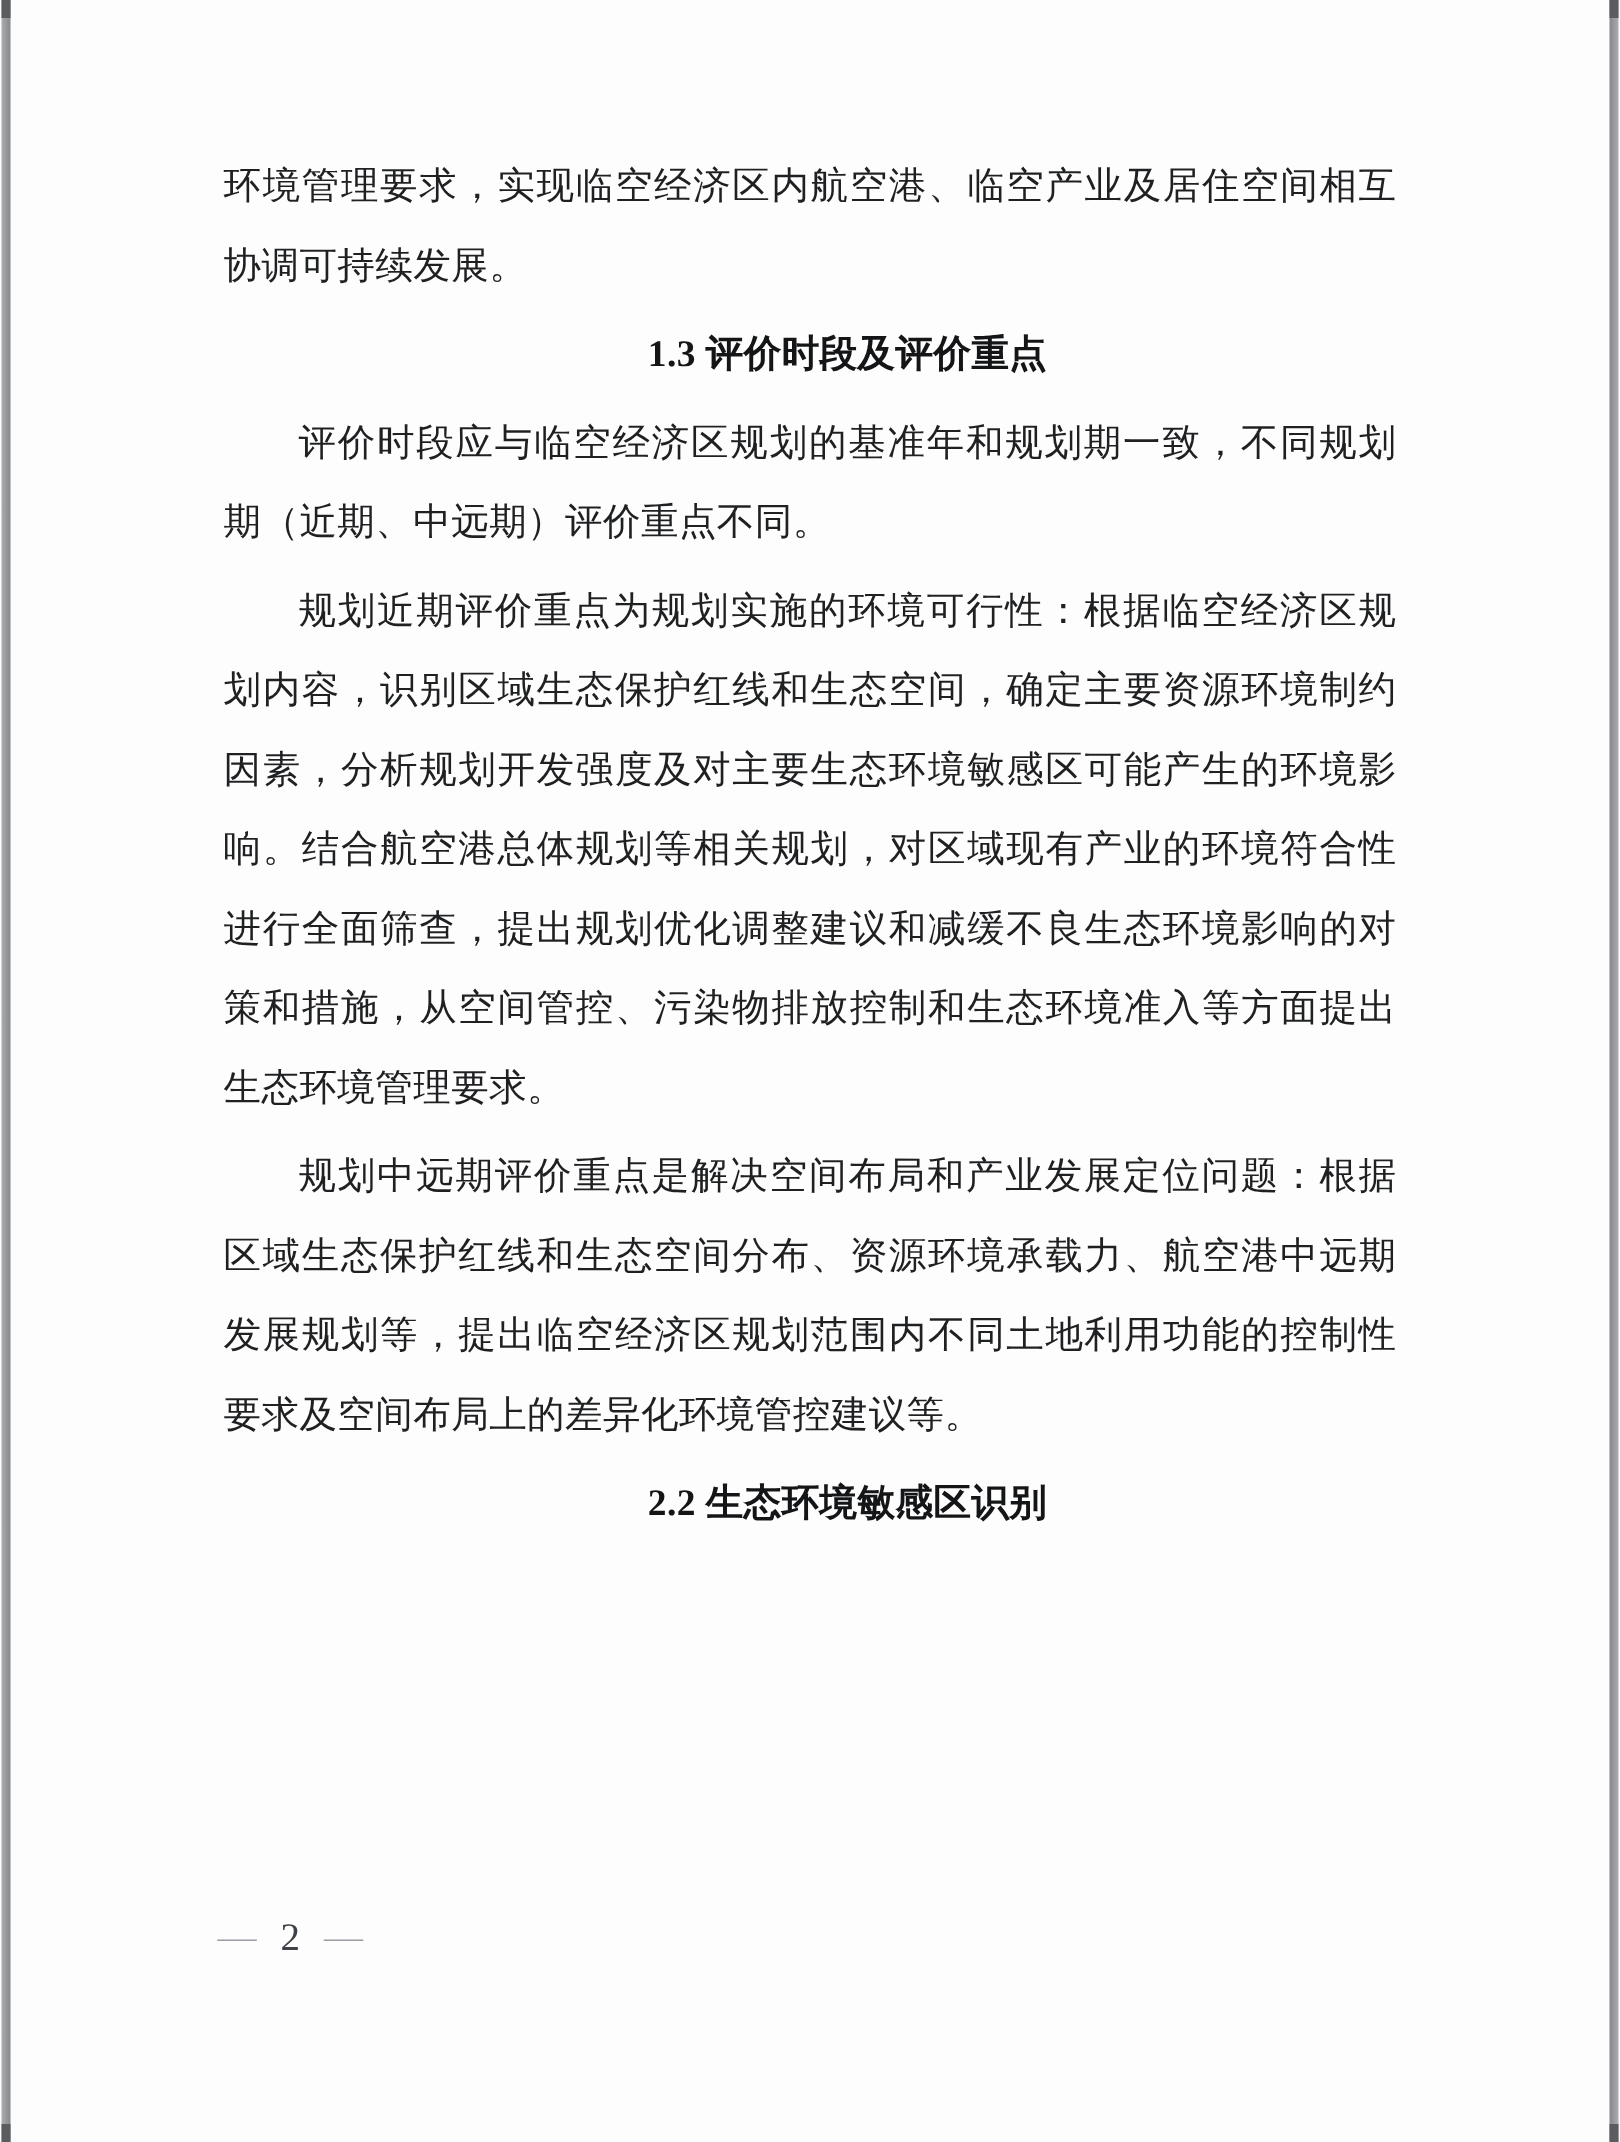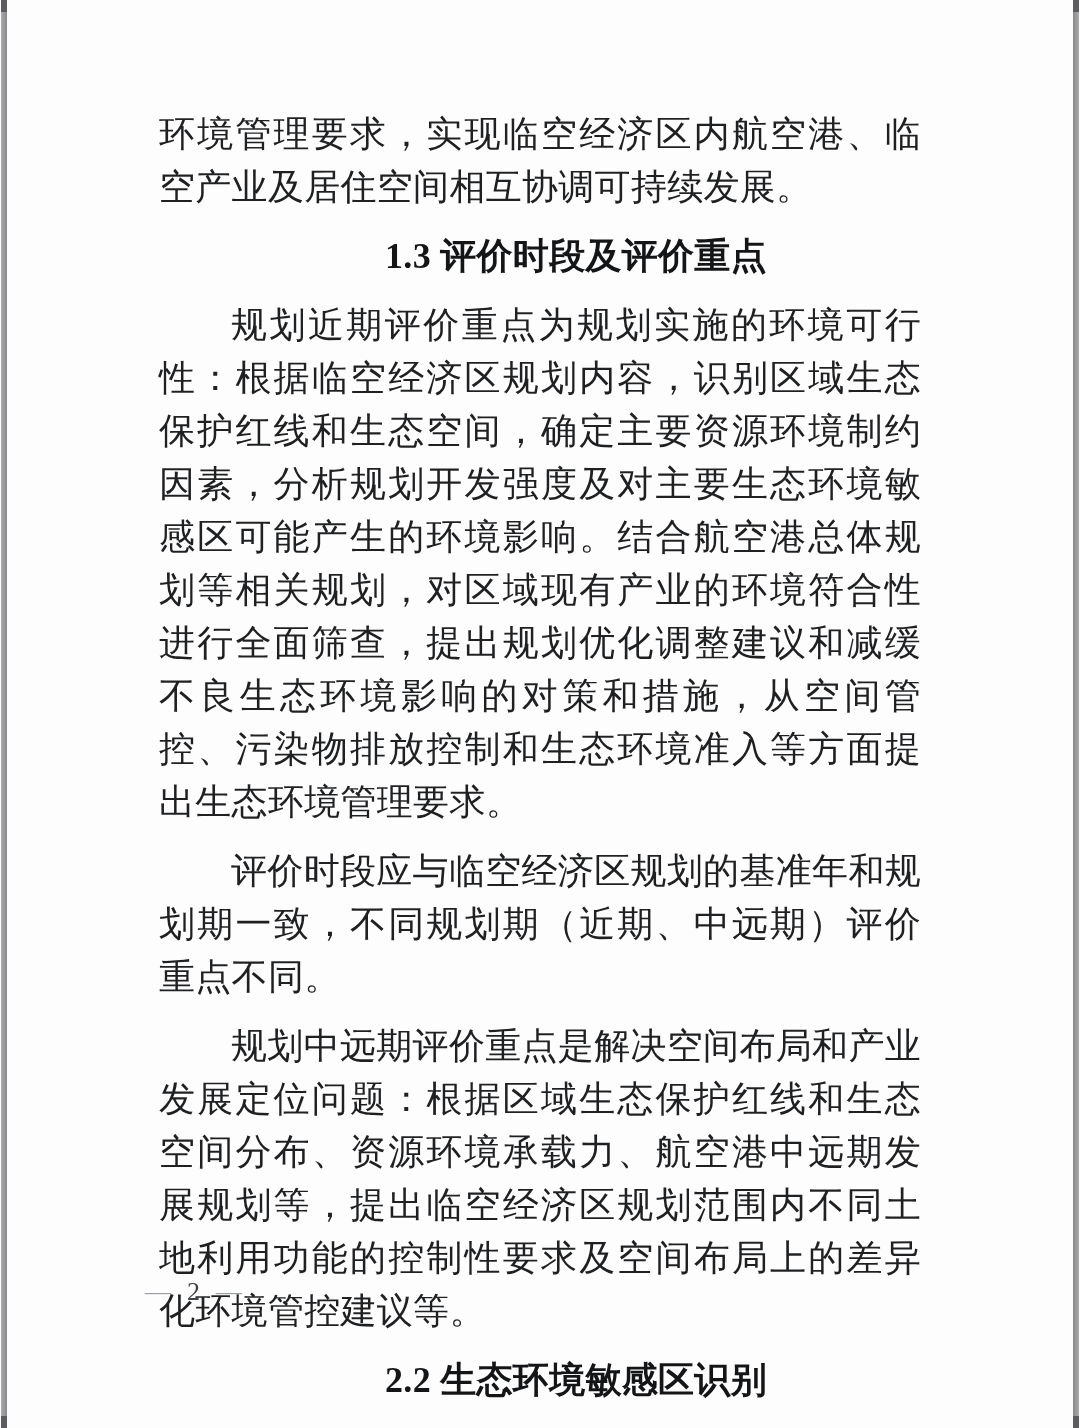--- a/index.html
+++ b/index.html
@@ -47,23 +47,23 @@
     top: 92px;
     width: 794px;
     font-size: 27px;
     line-height: 53px;
     color: #1f2022;
     text-align: justify;
     text-justify: inter-ideograph;
     letter-spacing: 0.3px;
   }
   .content p, .content h3 {
-    margin: 16px;
+    margin: 6px;
     padding: 0;
-    font-size: 36px;
+    font-size: 25px;
     line-height: 53px;
     font-family: Liberation Serif, serif;
   }
   .para-indent { text-indent: 2em; }
   .para-flush { text-indent: 0; }
   .section-heading {
     text-indent: 2em;
     font-weight: bold;
     color: #141517;
     text-align: center;
@@ -92,23 +92,23 @@
 <div class="page">
 
   <div class="edge edge-left"></div>
   <div class="edge edge-right"></div>
 
   <div class="content">
     <p class="para-flush">环境管理要求，实现临空经济区内航空港、临空产业及居住空间相互协调可持续发展。</p>
 
     <h3 class="section-heading">1.3 评价时段及评价重点</h3>
 
+    <p class="para-indent">评价时段应与临空经济区规划的基准年和规划期一致，不同规划期（近期、中远期）评价重点不同。</p>
+
     <p class="para-indent">规划近期评价重点为规划实施的环境可行性：根据临空经济区规划内容，识别区域生态保护红线和生态空间，确定主要资源环境制约因素，分析规划开发强度及对主要生态环境敏感区可能产生的环境影响。结合航空港总体规划等相关规划，对区域现有产业的环境符合性进行全面筛查，提出规划优化调整建议和减缓不良生态环境影响的对策和措施，从空间管控、污染物排放控制和生态环境准入等方面提出生态环境管理要求。</p>
-
-    <p class="para-indent">评价时段应与临空经济区规划的基准年和规划期一致，不同规划期（近期、中远期）评价重点不同。</p>
 
     <p class="para-indent">规划中远期评价重点是解决空间布局和产业发展定位问题：根据区域生态保护红线和生态空间分布、资源环境承载力、航空港中远期发展规划等，提出临空经济区规划范围内不同土地利用功能的控制性要求及空间布局上的差异化环境管控建议等。</p>
 
     <h3 class="section-heading">2.2 生态环境敏感区识别</h3>
 
   </div>
 
   <div class="footer">
     <span class="dash">—</span>
     <span class="num">2</span>

